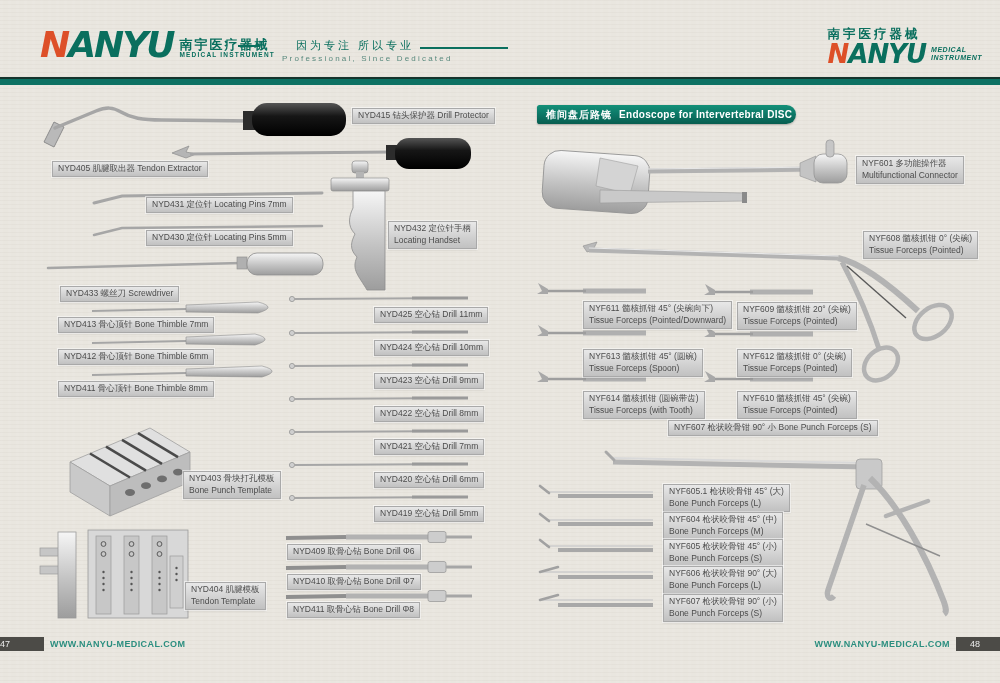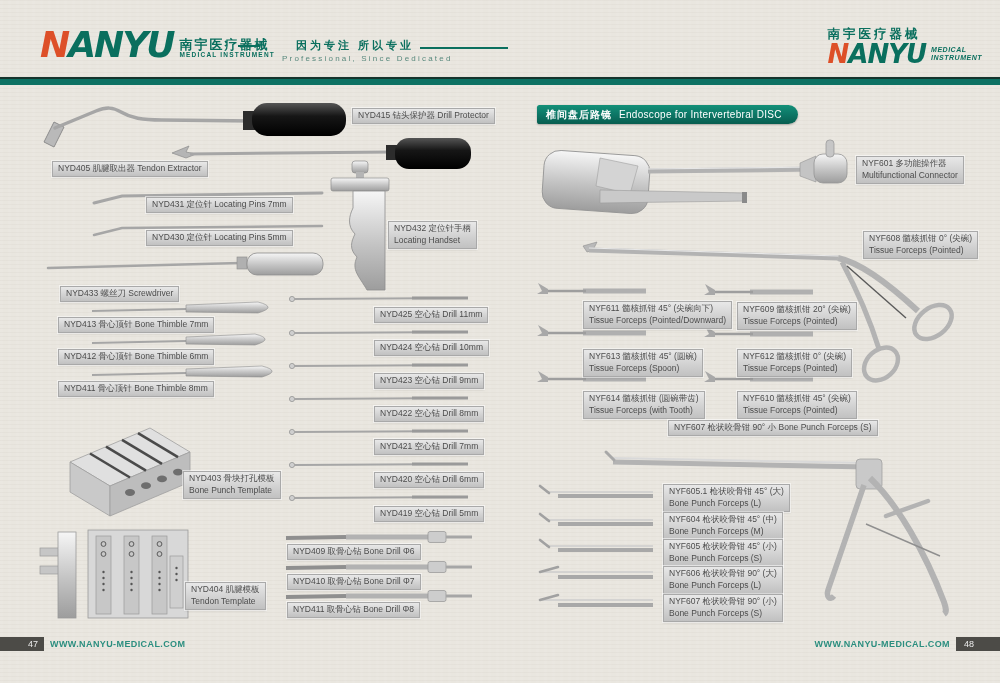--- a/index.html
+++ b/index.html
@@ -16,54 +16,54 @@
   .logo-left{position:absolute;left:40px;top:6px;display:flex;align-items:flex-end;gap:6px;}
   .brand{font-family:"DejaVu Sans","Liberation Sans",sans-serif;font-weight:bold;font-style:italic;font-size:36px;line-height:.85;letter-spacing:-2px;}
   .brand-n{color:#dd4f28;}
   .brand-rest{color:#0a6f5e;}
   .brand-stack{display:flex;flex-direction:column;line-height:1.05;padding-bottom:2px;}
   .stack-cn{color:#0a6f5e;font-weight:bold;font-size:13px;letter-spacing:2px;}
   .stack-en{color:#0a6f5e;font-weight:bold;font-size:6.5px;letter-spacing:1.2px;}
   .tagline{position:absolute;left:238px;top:14px;width:270px;}
   .tag-row{display:flex;align-items:center;gap:6px;}
   .dash{width:26px;height:2px;background:#0a6f5e;}
-  .tag-cn{color:#0a6f5e;font-weight:bold;font-size:11px;letter-spacing:3px;white-space:nowrap;margin-left:30px;}
+  .tag-cn{color:#0a6f5e;font-weight:normal;font-size:11px;letter-spacing:3px;white-space:nowrap;margin-left:30px;}
   .tag-line{flex:0 0 88px;height:2px;background:#0a6f5e;margin-top:4px;}
   .tag-en{color:#58897d;font-size:8px;letter-spacing:2.2px;margin:1px 0 0 32px;white-space:nowrap;padding-left:12px;}
   .logo-right{position:absolute;right:18px;top:2px;text-align:left;}
   .stack-cn2{color:#0a6f5e;font-weight:bold;font-size:12.5px;letter-spacing:3px;}
   .lr-row{display:flex;align-items:flex-start;gap:5px;}
   .brand2{font-family:"DejaVu Sans","Liberation Sans",sans-serif;font-weight:bold;font-style:italic;font-size:26px;line-height:.9;letter-spacing:-1px;}
   .lr-sub{display:flex;flex-direction:column;color:#0a6f5e;font-weight:bold;font-style:italic;font-size:7px;letter-spacing:.5px;line-height:1.2;padding-top:3px;}
   .rule{position:absolute;left:0;top:77px;width:1000px;height:6px;border-top:2px solid #16342d;background:#0d7163;z-index:3;}
   
   .banner{
     position:absolute;left:537px;top:105px;height:19px;z-index:4;
-    display:flex;align-items:center;gap:7px;padding:0 16px 0 9px;
+    display:flex;align-items:center;gap:7px;padding:0 4px 0 9px;
     background:linear-gradient(180deg,#139078 0%,#0d7968 45%,#085e50 100%);
     border-radius:3px 11px 11px 3px;color:#fff;white-space:nowrap;
     box-shadow:0 1px 2px rgba(0,0,0,.25);
   }
   .banner-cn{font-weight:bold;font-size:10px;letter-spacing:1px;}
-  .banner-en{font-weight:normal;font-size:10px;letter-spacing:.3px;}
+  .banner-en{font-weight:bold;font-size:10px;letter-spacing:.3px;}
   
   .lbl{
     position:absolute;z-index:4;
     background:linear-gradient(180deg,#e8e8e8 0%,#d2d2d2 55%,#c1c1c1 100%);
     border:1px solid #a9a9a9;outline:1px solid rgba(255,255,255,.55);
     color:#4c4c4c;font-size:8.5px;line-height:1.4;padding:1px 5px;
     white-space:nowrap;box-shadow:0 1px 2px rgba(0,0,0,.15);
   }
   
   .art{position:absolute;left:0;top:0;z-index:1;}
   
   .pagenum{position:absolute;top:637px;width:44px;height:14px;background:#4c4b47;color:#ececec;
     font-size:9px;line-height:14px;z-index:3;}
-  .pagenum.left{left:0;text-align:left;padding-right:6px;box-sizing:border-box;padding-left:28px;}
-  .pagenum.right{right:0;text-align:left;padding-left:8px;box-sizing:border-box;}
+  .pagenum.left{left:0;text-align:left;padding-right:6px;box-sizing:border-box;}
+  .pagenum.right{right:0;text-align:left;padding-left:14px;box-sizing:border-box;}
   .url{position:absolute;top:639px;color:#2b8e7f;font-weight:bold;font-size:9px;letter-spacing:.4px;z-index:3;}
   .url.left{left:50px;}
   .url.right{right:50px;}
 </style>
 </head>
 <body>
 
 <div class="page">
 
   <div class="header">

